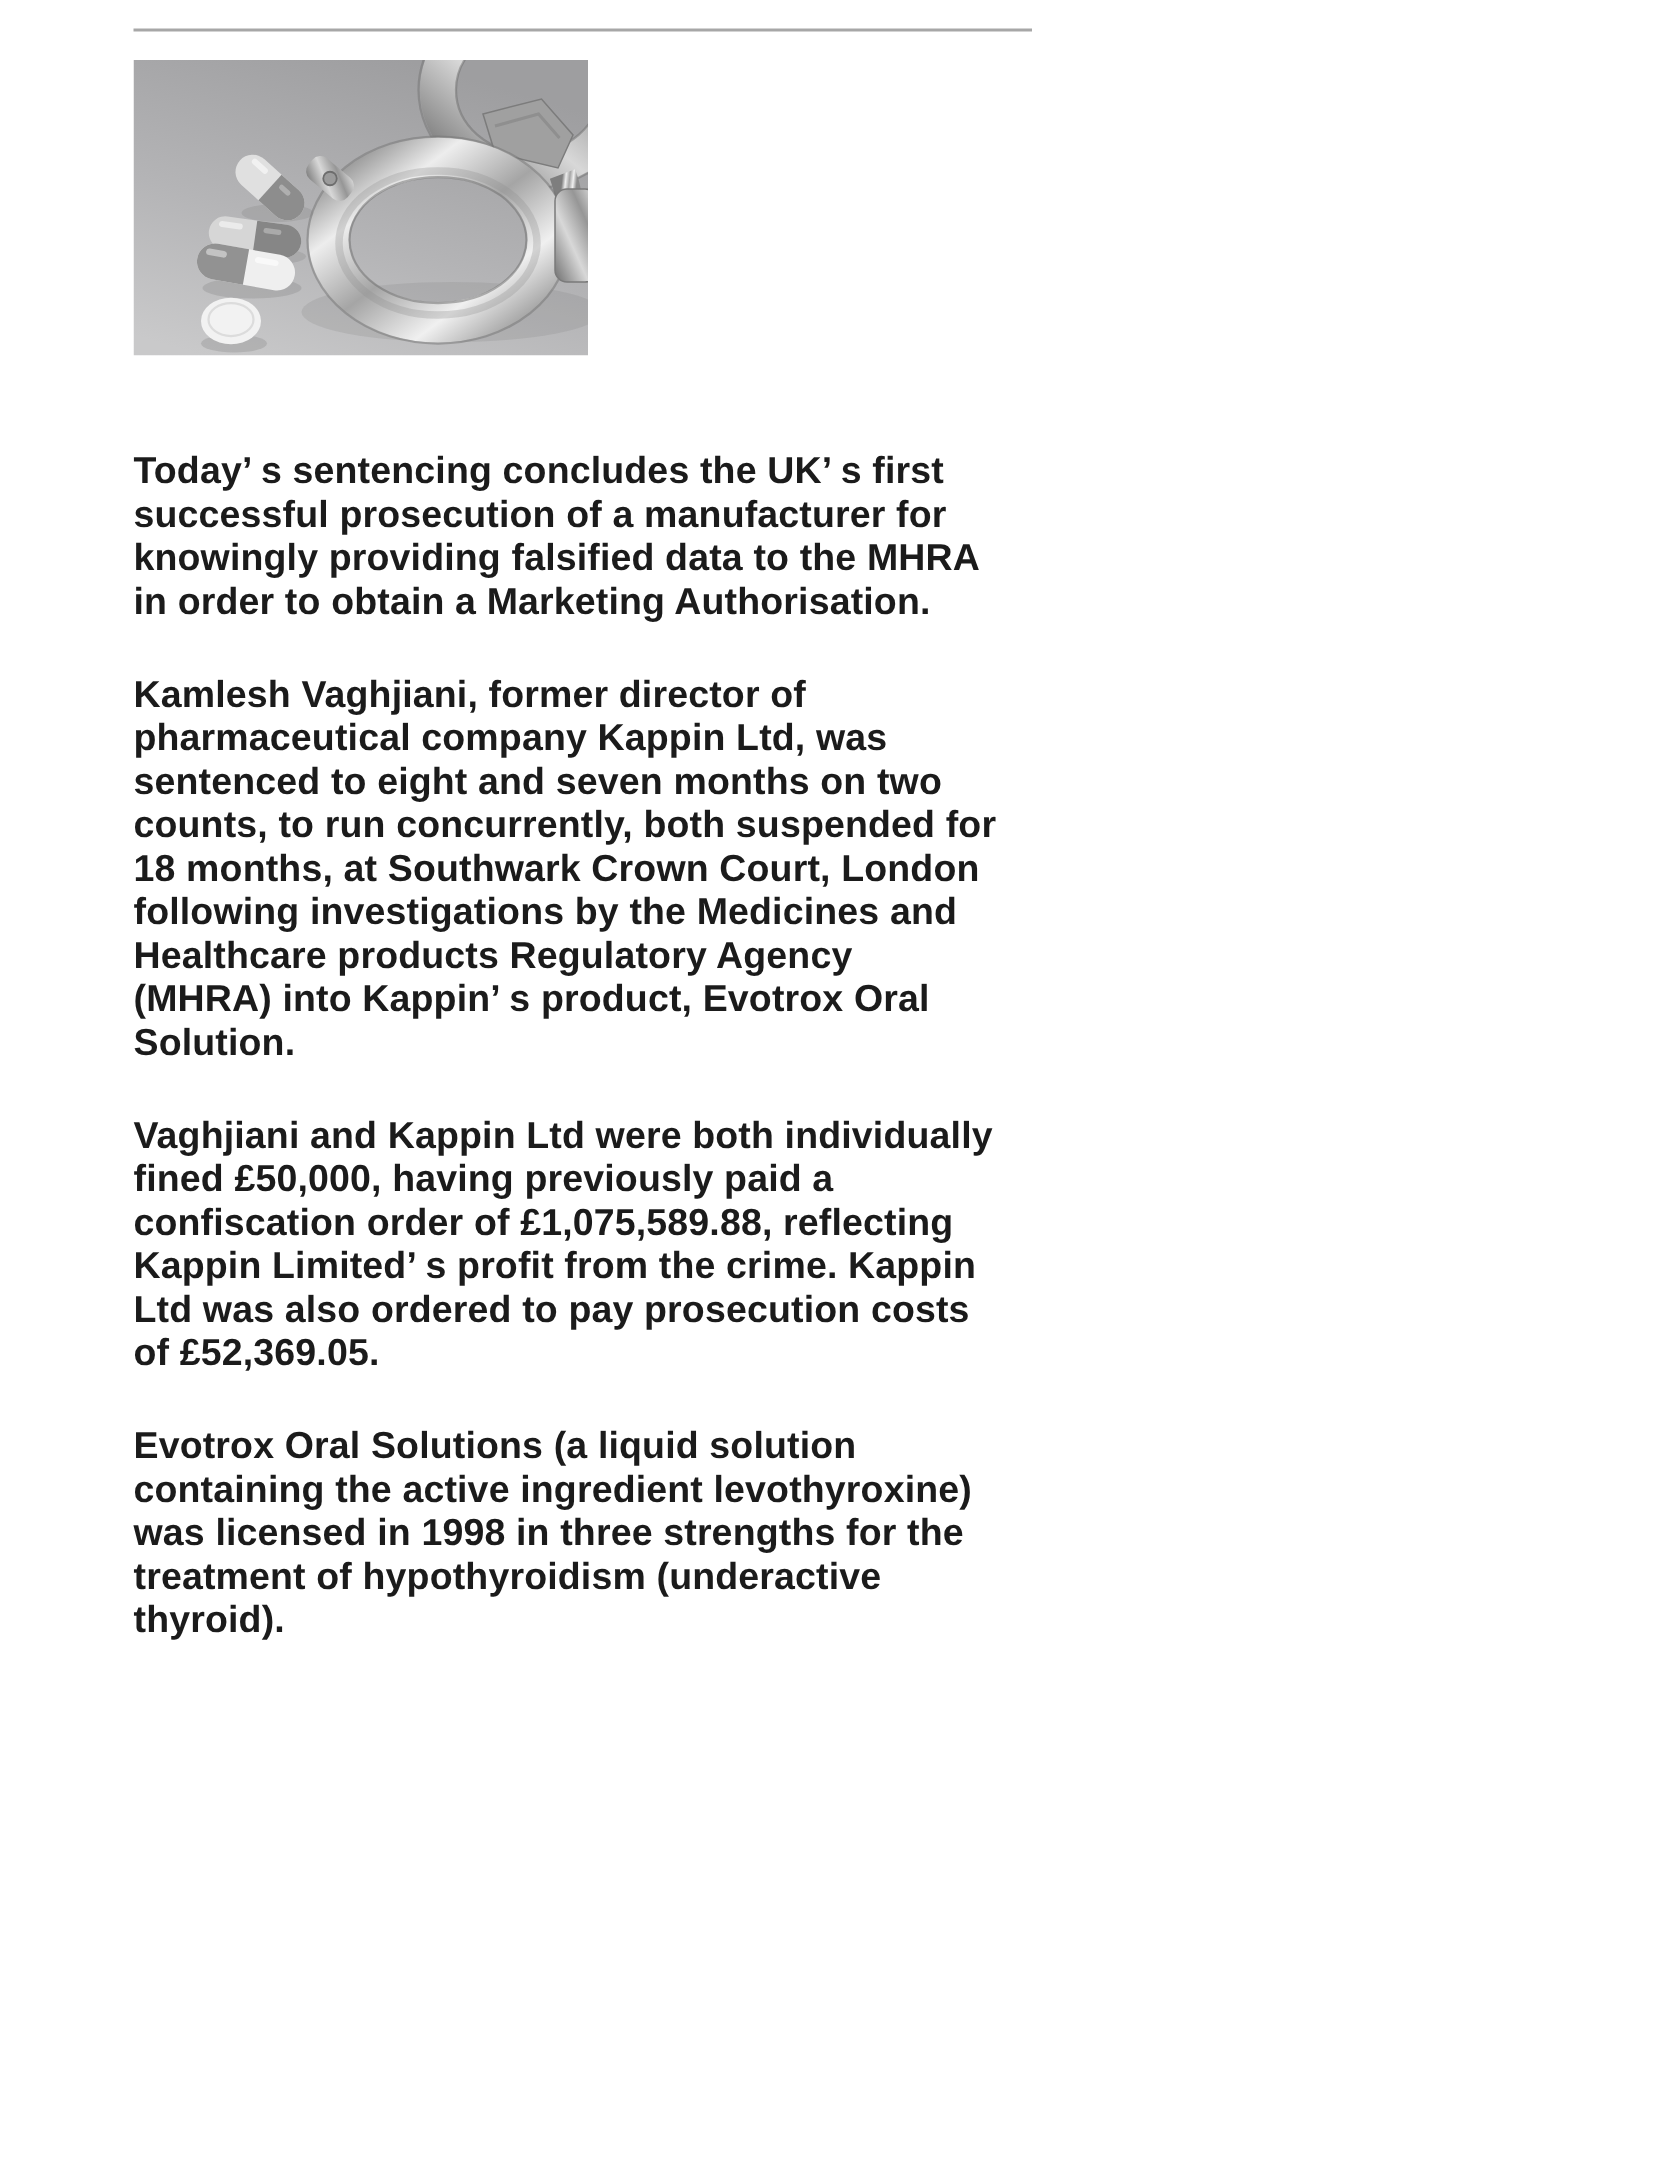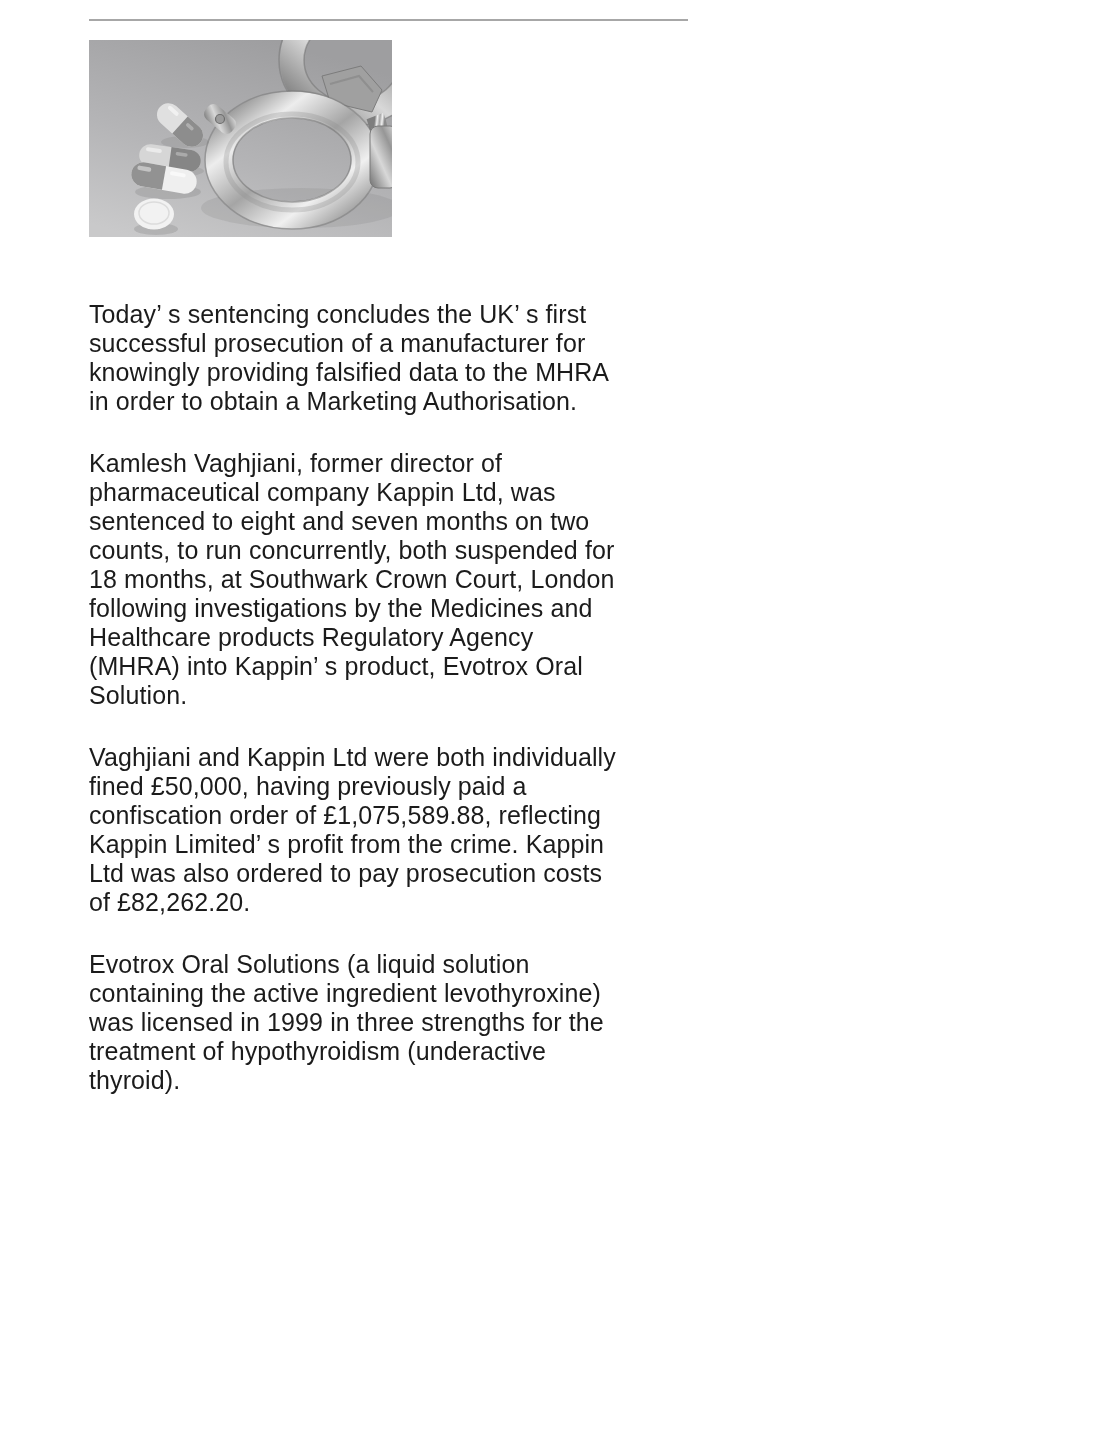--- a/index.html
+++ b/index.html
@@ -38,20 +38,21 @@
     top: 300px;
     width: 604px;
     color: #1b1b1b;
     font-size: 25px;
     line-height: 29px;
     letter-spacing: 0.1px;
   }
   .article-text p {
     margin: 0 0 33px 0;
     white-space: pre;
+    font-weight: bold;
   }
 </style>
 </head>
 <body>
 
 <div class="top-divider"></div>
 
 <div class="article-figure">
   <svg width="303" height="197" viewBox="0 0 303 197" xmlns="http://www.w3.org/2000/svg">
     <defs>
@@ -150,19 +151,19 @@
 18 months, at Southwark Crown Court, London
 following investigations by the Medicines and
 Healthcare products Regulatory Agency
 (MHRA) into Kappin’ s product, Evotrox Oral
 Solution.</p>
   <p>Vaghjiani and Kappin Ltd were both individually
 fined £50,000, having previously paid a
 confiscation order of £1,075,589.88, reflecting
 Kappin Limited’ s profit from the crime. Kappin
 Ltd was also ordered to pay prosecution costs
-of £82,262.20.</p>
+of £52,369.05.</p>
   <p>Evotrox Oral Solutions (a liquid solution
 containing the active ingredient levothyroxine)
-was licensed in 1999 in three strengths for the
+was licensed in 1998 in three strengths for the
 treatment of hypothyroidism (underactive
 thyroid).</p>
 </div>
 
 </body></html>

